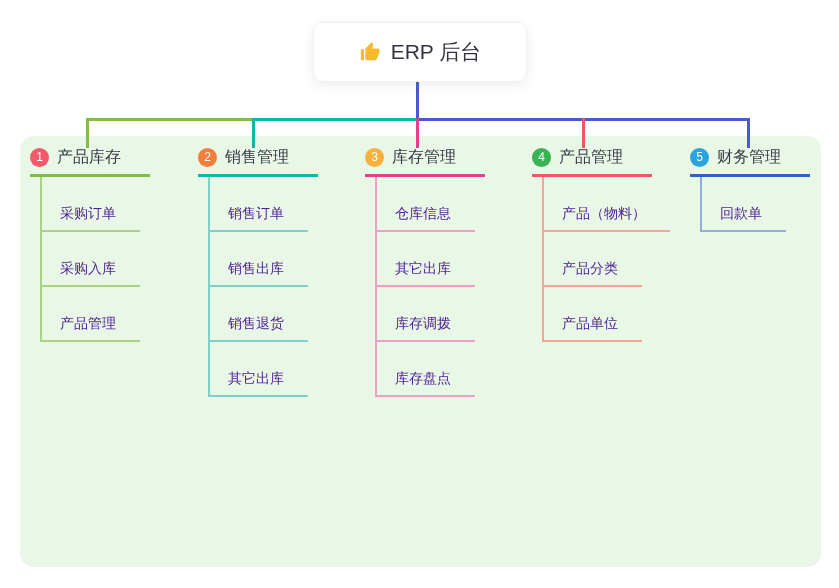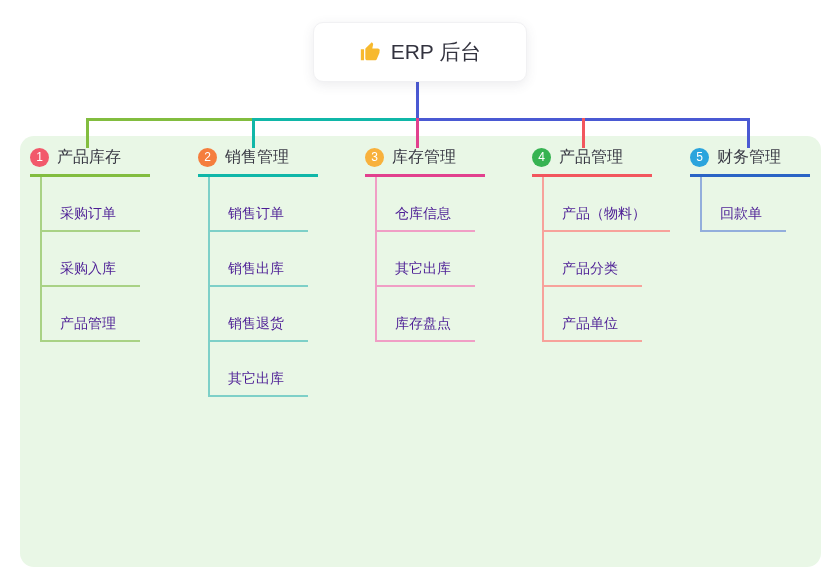--- a/index.html
+++ b/index.html
@@ -100,20 +100,21 @@
       <span class="badge">3</span>
       <span class="label">库存管理</span>
     </div>
     <div class="items">
   <div class="item">仓库信息</div>
 
 
   <div class="item">其它出库</div>
 
 
+  <div class="item">库存调拨</div>
 
   <div class="item">库存盘点</div>
 
 </div>
   </div>
 
   <div class="branch" style="left: 532px; --c: #f2565e; --light: #f7a29b; --badge: #37b352;">
     <div class="head">
       <span class="badge">4</span>
       <span class="label">产品管理</span>

